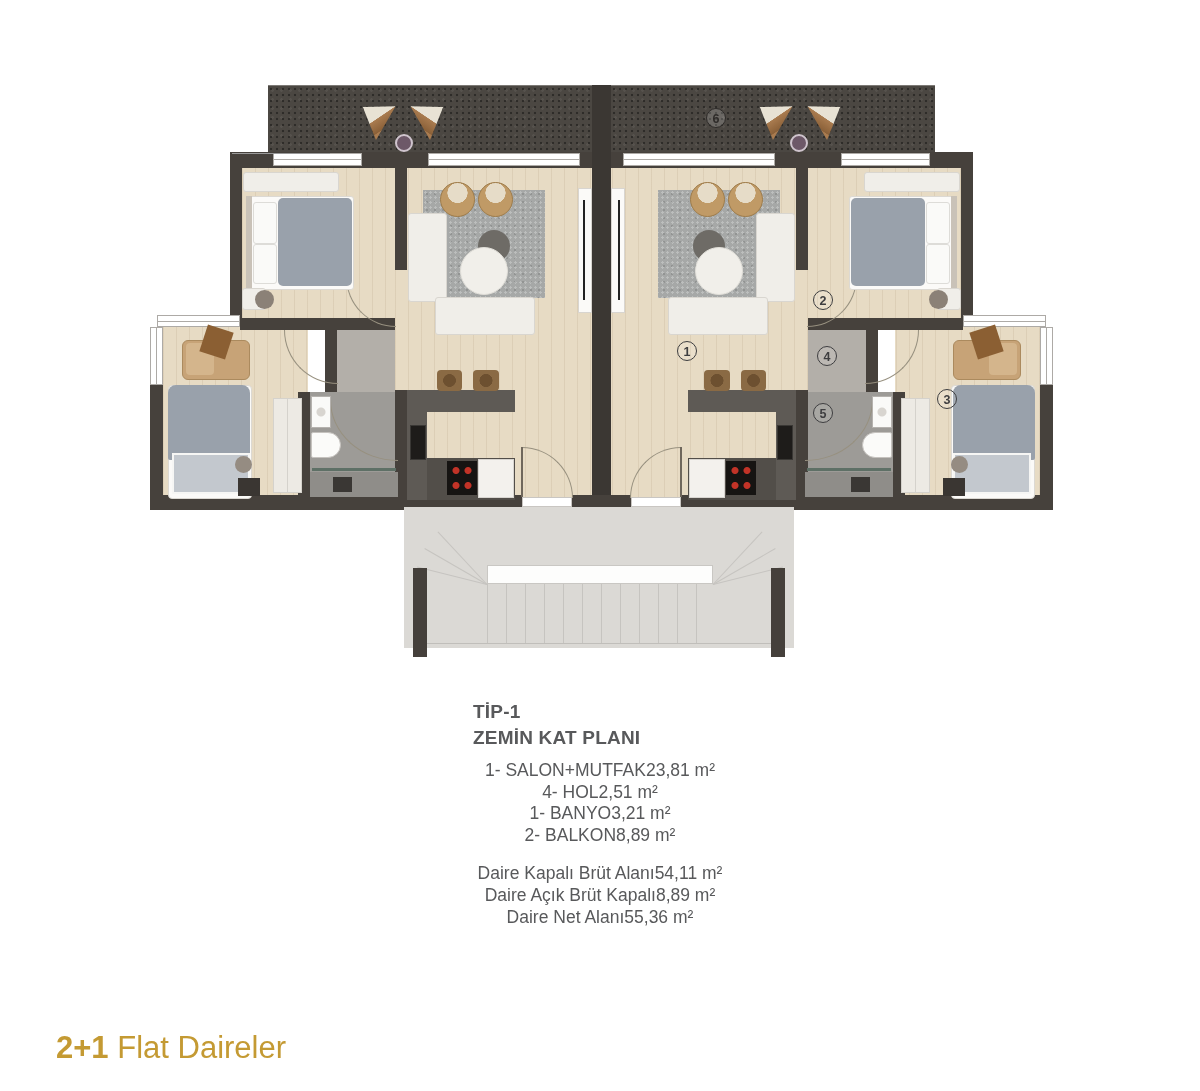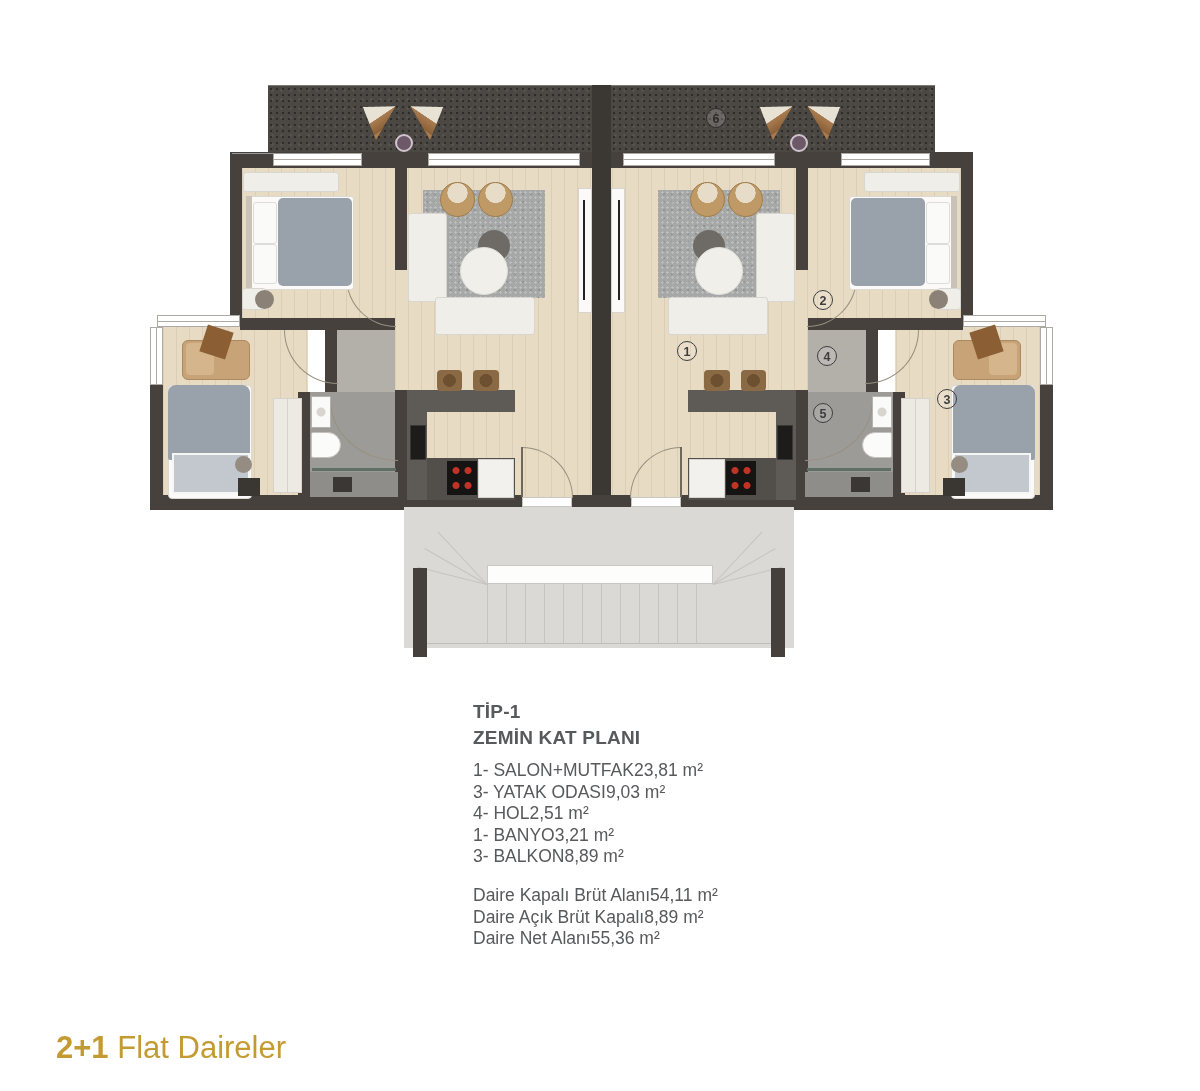--- a/index.html
+++ b/index.html
@@ -50,21 +50,21 @@
   .steps{background-image:repeating-linear-gradient(90deg,#C6C4C0 0 1px,transparent 1px 19px)}
   .fanline{height:1px;background:#C6C4C0;width:72px}
   .post{background:#45403B}
   
   .unit{left:150px;top:85px;width:453px;height:575px;position:absolute}
   .unit-right{left:600px;transform:scaleX(-1)}
   
   .info{left:473px;top:699px;width:254px;color:#58595B}
   .info .t{font-weight:bold;font-size:19px;line-height:26px;letter-spacing:.2px}
   .rows{margin-top:9px}
-  .row{display:flex;justify-content:flex-start;font-size:17.5px;line-height:21.6px}
+  .row{display:flex;justify-content:center;font-size:17.5px;line-height:21.6px}
   .totals{margin-top:17px}
   
   .footer{left:56px;top:1030px;font-size:31px;color:#C49A33;white-space:nowrap}
   .footer .b{font-weight:bold}
   .dim{background:#999}
 </style>
 </head>
 <body>
 
 <div class="unit">
@@ -262,33 +262,29 @@
 <div class="ab info">
   <div class="t">TİP-1</div>
   <div class="t">ZEMİN KAT PLANI</div>
 
   <div class="rows">
     <div class="row">
       <span>1- SALON+MUTFAK</span>
       <span>23,81 m²</span>
     </div>
     <div class="row">
-      <span>3- YATAK ODASI</span>
-      <span>9,03 m²</span>
-    </div>
-    <div class="row">
       <span>4- HOL</span>
       <span>2,51 m²</span>
     </div>
     <div class="row">
       <span>1- BANYO</span>
       <span>3,21 m²</span>
     </div>
     <div class="row">
-      <span>3- BALKON</span>
+      <span>2- BALKON</span>
       <span>8,89 m²</span>
     </div>
   </div>
 
   <div class="rows totals">
     <div class="row">
       <span>Daire Kapalı Brüt Alanı</span>
       <span>54,11 m²</span>
     </div>
     <div class="row">

